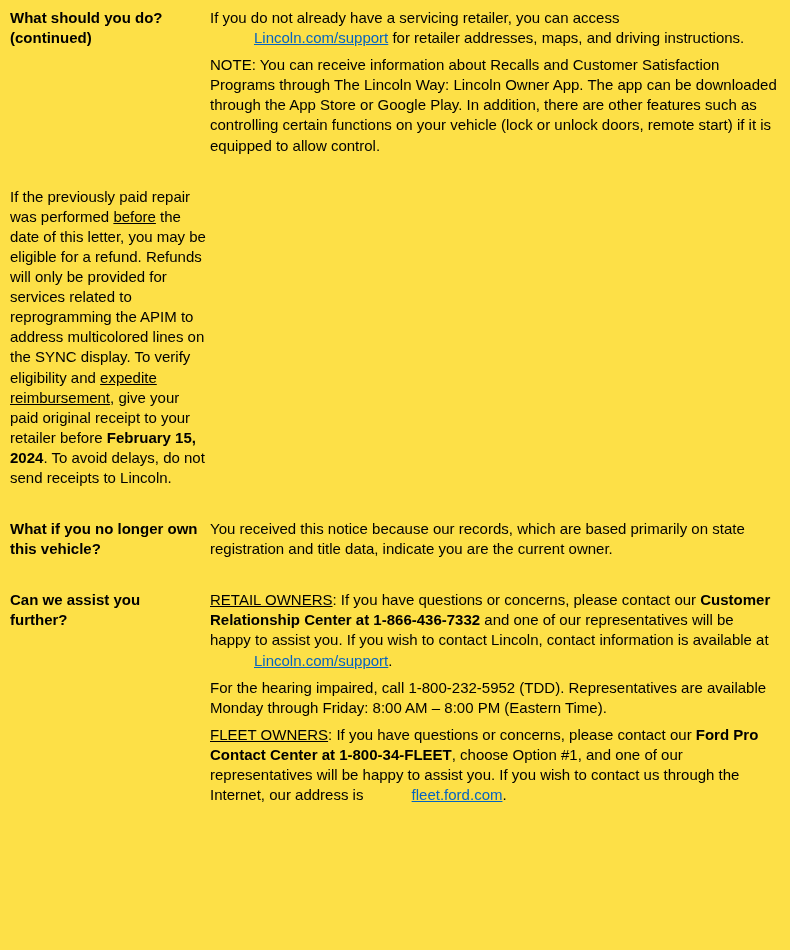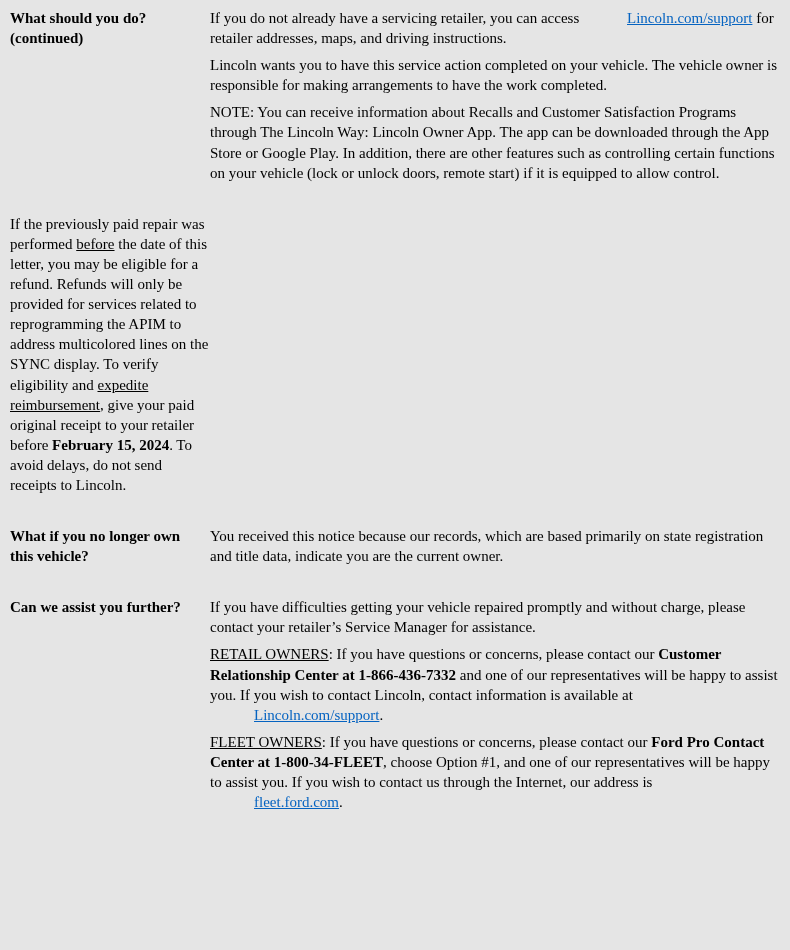--- a/index.html
+++ b/index.html
@@ -2,24 +2,24 @@
 <html><head>
 <meta charset="utf-8">
 <style>
   html, body { margin: 0; padding: 0; background: #ffffff; }
   .page {
     width: 790px;
     min-height: 950px;
     box-sizing: border-box;
     padding: 8px 12px 10px 10px;
     color: #000000;
-    font-family: Liberation Serif, serif;
+    font-family: Liberation Sans, sans-serif;
     font-size: 15px;
     line-height: 1.34;
-    background: #e5e5e5;
+    background: #fde047;
   }
   .section {
     display: grid;
     grid-template-columns: 200px 1fr;
     margin-bottom: 31px;
   }
   .heading {
     font-weight: bold;
     white-space: pre-line;
     padding-right: 12px;
@@ -34,41 +34,40 @@
 </head>
 <body>
 
 <div class="page">
 
   <div class="section">
     <div class="heading">What should you do?
 (continued)</div>
     <div class="content">
       <p><span>If you do not already have a servicing retailer, you can access </span><a class="link" href="#">Lincoln.com/support</a><span> for retailer addresses, maps, and driving instructions.</span></p>
-      <p><span>Lincoln wants you to have this service action completed on your vehicle. The vehicle owner is responsible for making arrangements to have the work completed.</span></p>
       <p><span>NOTE: You can receive information about Recalls and Customer Satisfaction Programs through The Lincoln Way: Lincoln Owner App. The app can be downloaded through the App Store or Google Play. In addition, there are other features such as controlling certain functions on your vehicle (lock or unlock doors, remote start) if it is equipped to allow control.</span></p>
     </div>
   </div>
 
   <div class="section">
     <div class="content">
       <p><span>If the previously paid repair was performed </span><span class="u">before</span><span> the date of this letter, you may be eligible for a refund. Refunds will only be provided for services related to reprogramming the APIM to address multicolored lines on the SYNC display. To verify eligibility and </span><span class="u">expedite reimbursement</span><span>, give your paid original receipt to your retailer before </span><span class="b">February 15, 2024</span><span>. To avoid delays, do not send receipts to Lincoln.</span></p>
     </div>
   </div>
 
   <div class="section">
     <div class="heading">What if you no longer own this vehicle?</div>
     <div class="content">
       <p><span>You received this notice because our records, which are based primarily on state registration and title data, indicate you are the current owner.</span></p>
     </div>
   </div>
 
   <div class="section">
     <div class="heading">Can we assist you further?</div>
     <div class="content">
-      <p><span>If you have difficulties getting your vehicle repaired promptly and without charge, please contact your retailer’s Service Manager for assistance.</span></p>
       <p><span class="u">RETAIL OWNERS</span><span>: If you have questions or concerns, please contact our </span><span class="b">Customer Relationship Center at 1-866-436-7332</span><span> and one of our representatives will be happy to assist you. If you wish to contact Lincoln, contact information is available at </span><a class="link" href="#">Lincoln.com/support</a><span>.</span></p>
+      <p><span>For the hearing impaired, call 1-800-232-5952 (TDD). Representatives are available Monday through Friday: 8:00 AM – 8:00 PM (Eastern Time).</span></p>
       <p><span class="u">FLEET OWNERS</span><span>: If you have questions or concerns, please contact our </span><span class="b">Ford Pro Contact Center at 1-800-34-FLEET</span><span>, choose Option #1, and one of our representatives will be happy to assist you. If you wish to contact us through the Internet, our address is </span><a class="link" href="#">fleet.ford.com</a><span>.</span></p>
     </div>
   </div>
 
 
 </div>
 
 </body></html>

